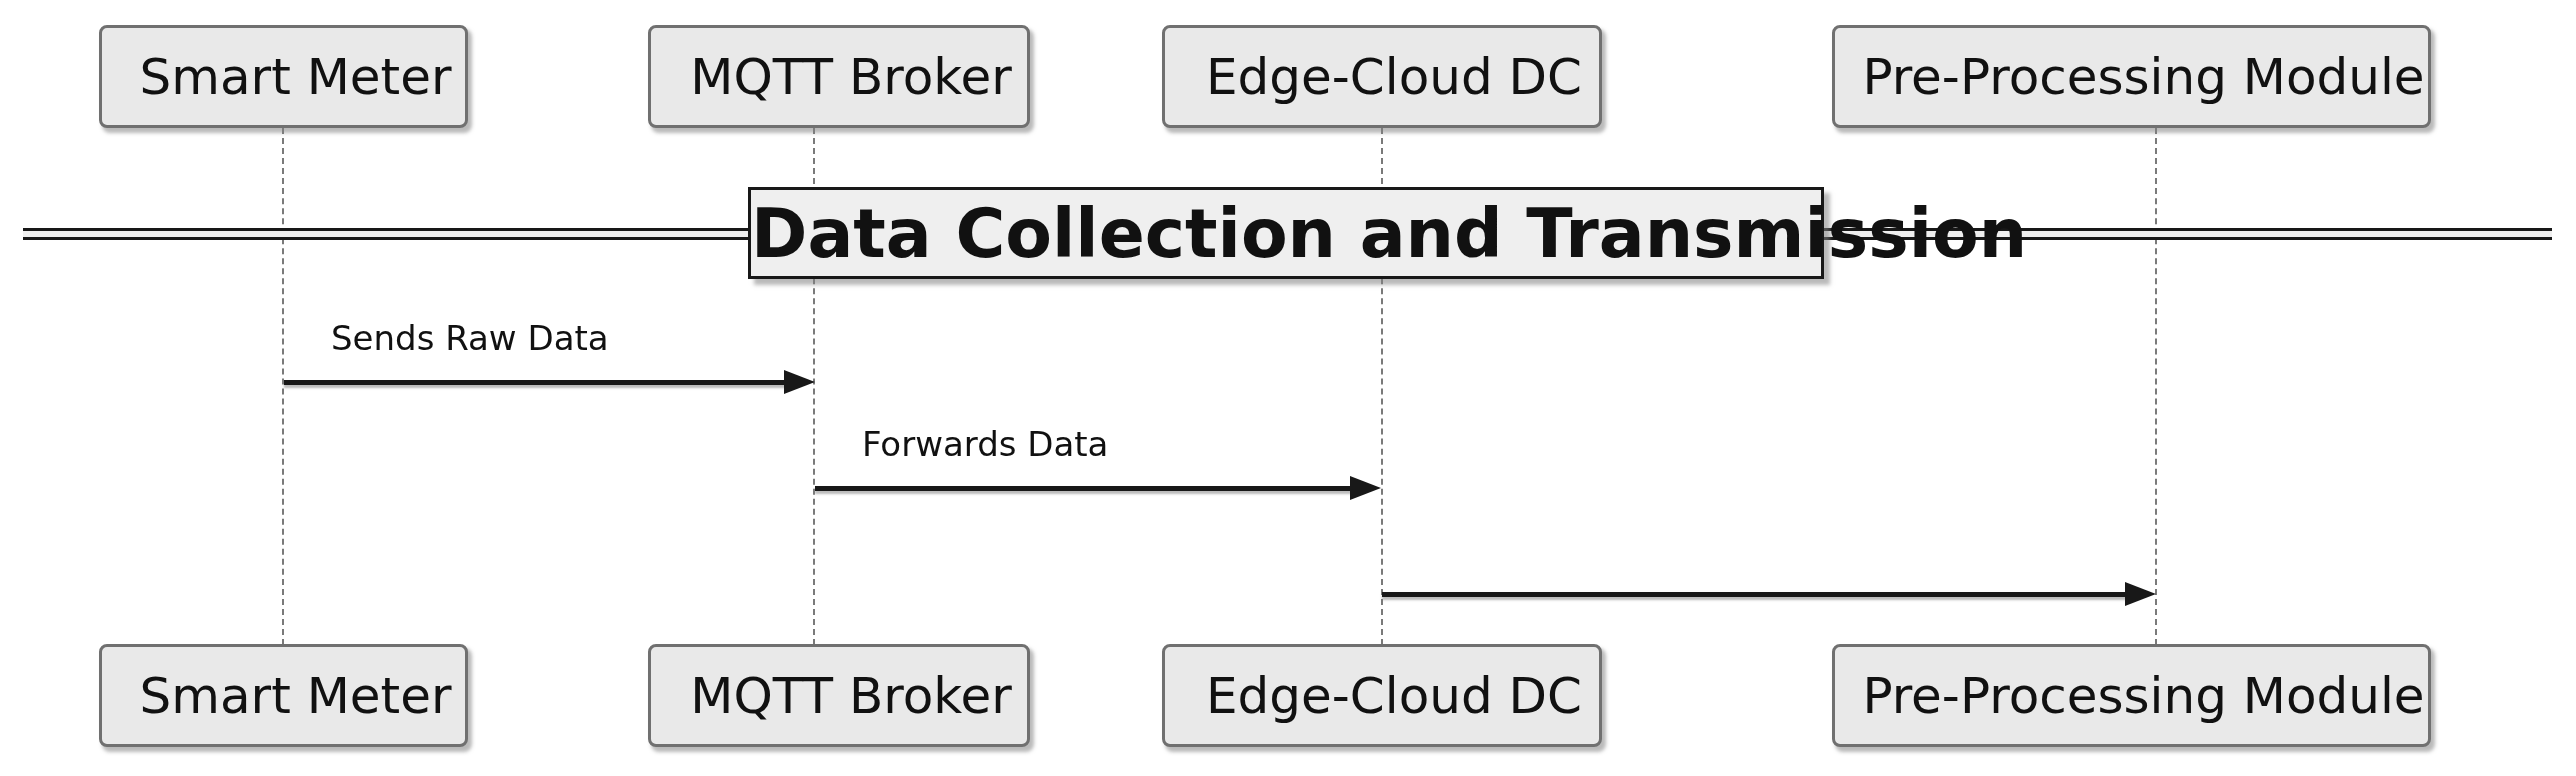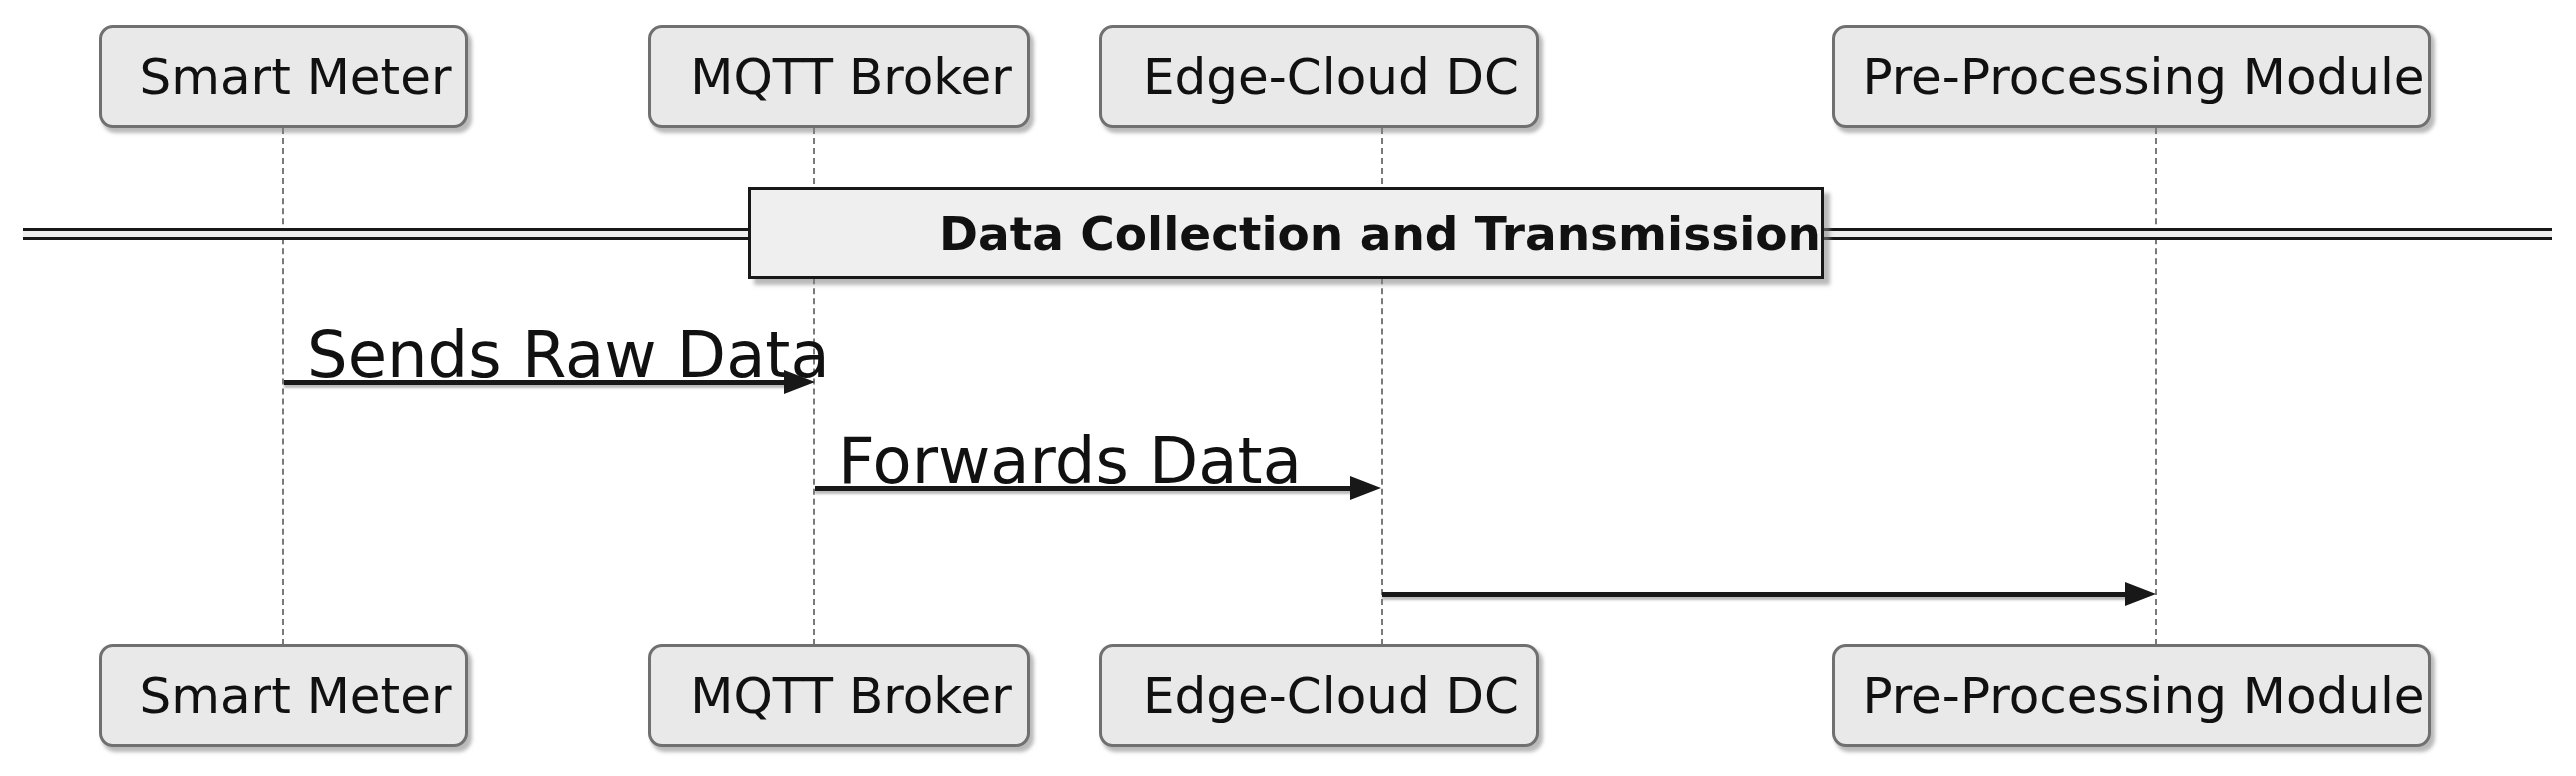--- a/index.html
+++ b/index.html
@@ -28,35 +28,35 @@
     width: 0;
     border-left: 2.3px dashed var(--lifeline);
     z-index: 0;
   }
   .pbox {
     position: absolute;
     height: 103px;
     box-sizing: border-box;
     background: var(--participant-fill);
     border: 3.1px solid var(--participant-border);
-    border-radius: 14px;
+    border-radius: 8px;
     display: flex;
     align-items: center;
     justify-content: center;
     font-size: 50px;
     white-space: nowrap;
     box-shadow: 3.1px 4.7px 3.9px var(--shadow);
     z-index: 2;
     padding-left: 24px;
   }
   .row-top .pbox { top: 25px; }
   .row-bottom .pbox { top: 644px; }
   .p0 { left: 99px;  width: 369px; }
   .p1 { left: 648px;  width: 382px; }
-  .p2 { left: 1099px; width: 440px; }
+  .p2 { left: 1162px; width: 440px; }
   .p3 { left: 1832px; width: 599px; }
   .dline {
     position: absolute;
     left: 23.4px;
     width: 2529px;
     top: 228px;
     height: 6.2px;
     background: var(--divider-fill);
     border-top: 3.9px solid var(--ink);
     border-bottom: 3.9px solid var(--ink);
@@ -66,32 +66,33 @@
     position: absolute;
     left: 748px;
     top: 187px;
     width: 1076px;
     height: 92px;
     box-sizing: border-box;
     background: var(--divider-fill);
     border: 3.9px solid var(--ink);
     display: flex;
     align-items: center;
-    justify-content: flex-end;
+    justify-content: flex-start;
     font-weight: bold;
-    font-size: 47px;
+    font-size: 68px;
     white-space: nowrap;
     box-shadow: 5.5px 5.5px 3.9px var(--shadow);
     z-index: 3;
   }
   .msg-label {
     position: absolute;
-    font-size: 64px;
+    font-size: 34px;
     white-space: nowrap;
     z-index: 2;
+    margin-left: 24px;
   }
   .msg-line {
     position: absolute;
     height: 4.7px;
     background: var(--ink);
     box-shadow: 0 3.1px 2.3px var(--shadow);
     z-index: 2;
   }
   .arrowhead {
     position: absolute;

